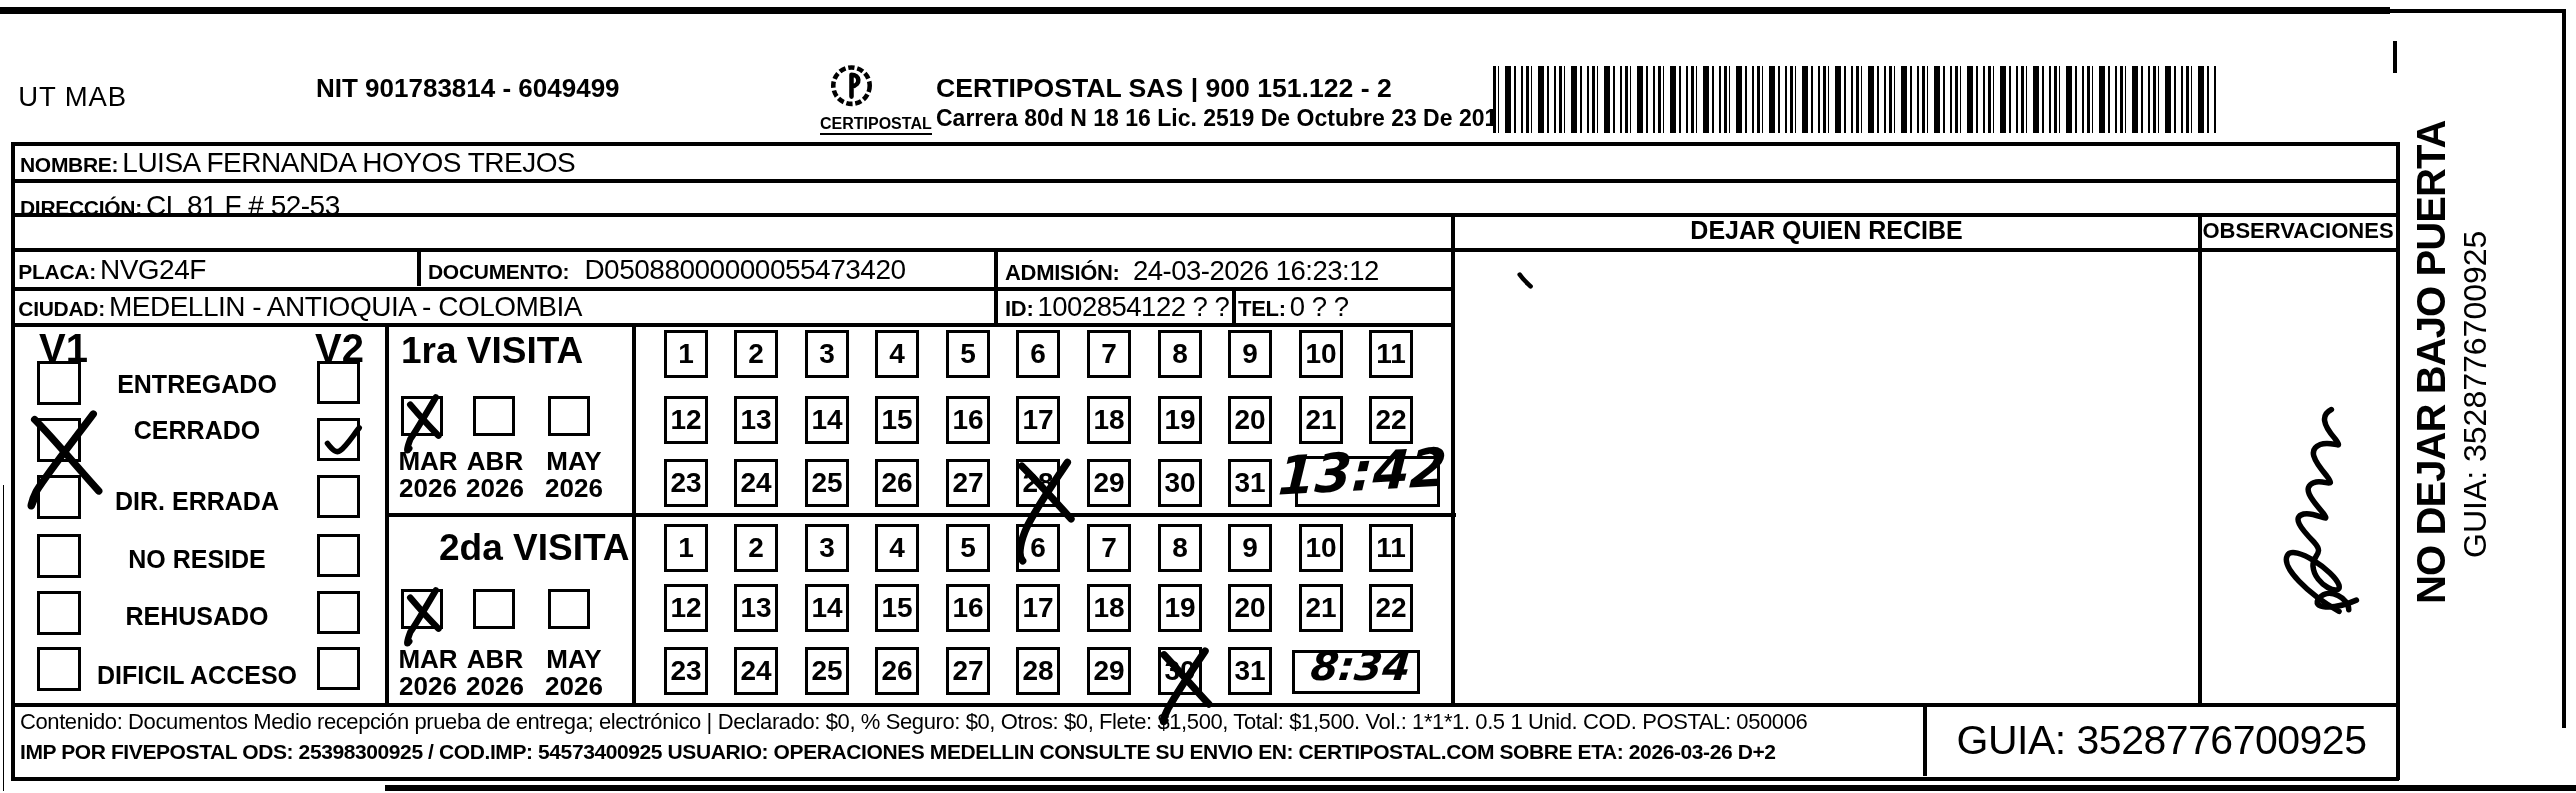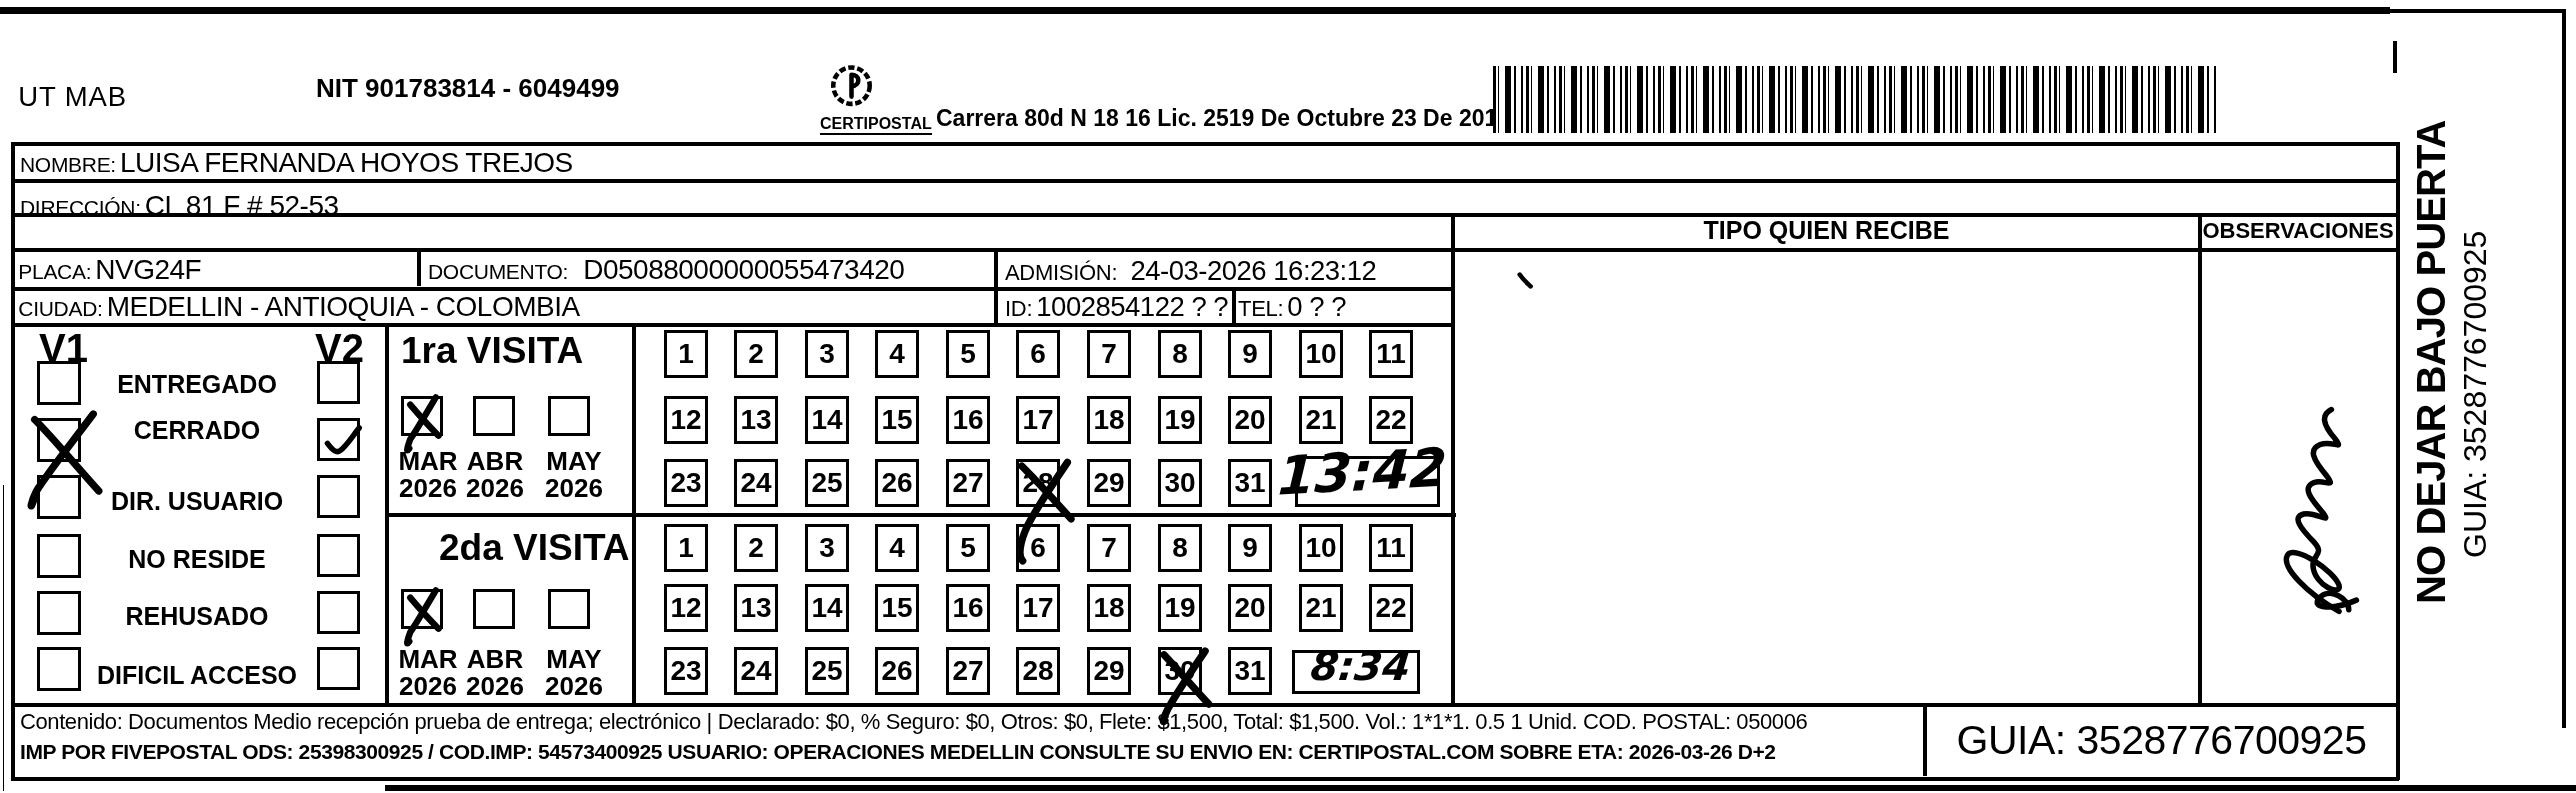--- a/index.html
+++ b/index.html
@@ -1,20 +1,20 @@
 <!DOCTYPE html>
 <html style="font-size:14.7px"><head>
 <meta charset="utf-8">
 <style>
   html,body{margin:0;padding:0;background:#fff;}
   #pg{position:relative;width:2576px;height:793px;background:#fff;overflow:hidden;
       font-family:"Liberation Sans",sans-serif;color:#000;}
   .abs{position:absolute;white-space:nowrap;}
   .b{font-weight:bold;}
-  .celllab{font-weight:normal;letter-spacing:-0.3px;}
+  .celllab{font-weight:bold;letter-spacing:-0.3px;}
   .cellval{letter-spacing:-0.5px;}
   .ctr{display:flex;align-items:center;justify-content:center;}
   .vtext{writing-mode:vertical-rl;transform:rotate(180deg);text-orientation:mixed;}
   .hand{font-family:"DejaVu Sans",sans-serif;font-style:italic;font-weight:600;}
   .barcode{position:absolute;background:repeating-linear-gradient(90deg,
      #000 0 2.7px,#fff 2.7px 4.6px,#000 4.6px 6.4px,#fff 6.4px 12px,#000 12px 18.3px,#fff 18.3px 21px,
      #000 21px 23px,#fff 23px 28px,#000 28px 30px,#fff 30px 33px);}
   svg{position:absolute;overflow:visible;}
 </style>
 </head>
@@ -24,34 +24,35 @@
 
   <div class="abs" style="left:18.3px;top:81px;font-size:27.5px;letter-spacing:0.9px;">UT MAB</div>
   <div class="abs b" style="left:316px;top:73px;font-size:26px;">NIT 901783814 - 6049499</div>
 
   <svg style="left:822px;top:62px;" width="59" height="51" viewBox="0 0 64 56">
     <circle cx="32" cy="26" r="20" stroke="#000" stroke-width="5" fill="none" stroke-dasharray="7 3"></circle>
     <path d="M32,14 L32,38 M32,14 C41,14 43,25 32,27" stroke="#000" stroke-width="5" fill="none" stroke-linecap="round"></path>
   </svg>
   <div class="abs b" style="left:820px;top:115px;font-size:16px;border-bottom:2.7px solid #000;padding-bottom:0;">CERTIPOSTAL</div>
 
+  <div class="abs b" style="left:936px;top:73px;font-size:26.6px;">CERTIPOSTAL SAS | 900 151.122 - 2</div>
   <div class="abs b" style="left:936px;top:105px;font-size:23px;">Carrera 80d N 18 16  Lic. 2519 De Octubre 23 De 2015</div>
 
   <div class="barcode" style="left:1493px;top:66px;width:726px;height:67px;"></div>
 
   <div class="abs" style="left:20px;top:147px;">
     <span class="celllab" style="font-size:21px;">NOMBRE:</span>
     <span class="cellval" style="font-size:28px;">LUISA FERNANDA HOYOS TREJOS</span>
   </div>
   <div class="abs" style="left:20px;top:190px;">
     <span class="celllab" style="font-size:21px;">DIRECCIÓN:</span>
     <span class="cellval" style="font-size:28px;">CL 81 F # 52-53</span>
   </div>
 
-  <div class="abs b ctr" style="left:1455px;top:213px;width:743px;height:35px;font-size:25px;">TIPO QUIEN RECIBE</div>
+  <div class="abs b ctr" style="left:1455px;top:213px;width:743px;height:35px;font-size:25px;">DEJAR QUIEN RECIBE</div>
   <div class="abs b ctr" style="left:2201px;top:213px;width:194px;height:35px;font-size:22px;">OBSERVACIONES</div>
 
   <div class="abs" style="left:18.3px;top:254px;">
     <span class="celllab" style="font-size:21px;">PLACA:</span>
     <span class="cellval" style="font-size:28px;">NVG24F</span>
   </div>
   <div class="abs" style="left:428px;top:254px;">
     <span class="celllab" style="font-size:21px;">DOCUMENTO:</span>
     <span class="cellval" style="font-size:28px;margin-left:11px;">D05088000000055473420</span>
   </div>
@@ -120,21 +121,21 @@
     <div class="abs" style="left: 632px; top: 323px; width: 3.7px; height: 380px; background: rgb(0, 0, 0);"></div>
     <div class="abs" style="left: 1923px; top: 703px; width: 3.7px; height: 73px; background: rgb(0, 0, 0);"></div>
     <div class="abs" style="left: 37px; top: 361px; width: 44px; height: 44px; border: 3.7px solid rgb(0, 0, 0); box-sizing: border-box;"></div>
     <div class="abs" style="left: 317px; top: 361px; width: 43px; height: 43px; border: 3.7px solid rgb(0, 0, 0); box-sizing: border-box;"></div>
     <div class="abs" style="left: 87px; top: 370px; width: 220px; text-align: center; font-size: 25px; font-weight: bold;">ENTREGADO</div>
     <div class="abs" style="left: 37px; top: 418px; width: 44px; height: 44px; border: 3.7px solid rgb(0, 0, 0); box-sizing: border-box;"></div>
     <div class="abs" style="left: 317px; top: 418px; width: 43px; height: 43px; border: 3.7px solid rgb(0, 0, 0); box-sizing: border-box;"></div>
     <div class="abs" style="left: 87px; top: 416px; width: 220px; text-align: center; font-size: 25px; font-weight: bold;">CERRADO</div>
     <div class="abs" style="left: 37px; top: 475px; width: 44px; height: 44px; border: 3.7px solid rgb(0, 0, 0); box-sizing: border-box;"></div>
     <div class="abs" style="left: 317px; top: 475px; width: 43px; height: 43px; border: 3.7px solid rgb(0, 0, 0); box-sizing: border-box;"></div>
-    <div class="abs" style="left: 87px; top: 487px; width: 220px; text-align: center; font-size: 25px; font-weight: bold;">DIR. USUARIO</div>
+    <div class="abs" style="left: 87px; top: 487px; width: 220px; text-align: center; font-size: 25px; font-weight: bold;">DIR. ERRADA</div>
     <div class="abs" style="left: 37px; top: 534px; width: 44px; height: 44px; border: 3.7px solid rgb(0, 0, 0); box-sizing: border-box;"></div>
     <div class="abs" style="left: 317px; top: 534px; width: 43px; height: 43px; border: 3.7px solid rgb(0, 0, 0); box-sizing: border-box;"></div>
     <div class="abs" style="left: 87px; top: 545px; width: 220px; text-align: center; font-size: 25px; font-weight: bold;">NO RESIDE</div>
     <div class="abs" style="left: 37px; top: 591px; width: 44px; height: 44px; border: 3.7px solid rgb(0, 0, 0); box-sizing: border-box;"></div>
     <div class="abs" style="left: 317px; top: 591px; width: 43px; height: 43px; border: 3.7px solid rgb(0, 0, 0); box-sizing: border-box;"></div>
     <div class="abs" style="left: 87px; top: 602px; width: 220px; text-align: center; font-size: 25px; font-weight: bold;">REHUSADO</div>
     <div class="abs" style="left: 37px; top: 647px; width: 44px; height: 44px; border: 3.7px solid rgb(0, 0, 0); box-sizing: border-box;"></div>
     <div class="abs" style="left: 317px; top: 647px; width: 43px; height: 43px; border: 3.7px solid rgb(0, 0, 0); box-sizing: border-box;"></div>
     <div class="abs" style="left: 87px; top: 661px; width: 220px; text-align: center; font-size: 25px; font-weight: bold;">DIFICIL ACCESO</div>
     <svg width="87" height="103" viewBox="0 0 95 112" style="left: 20px; top: 401px;">

